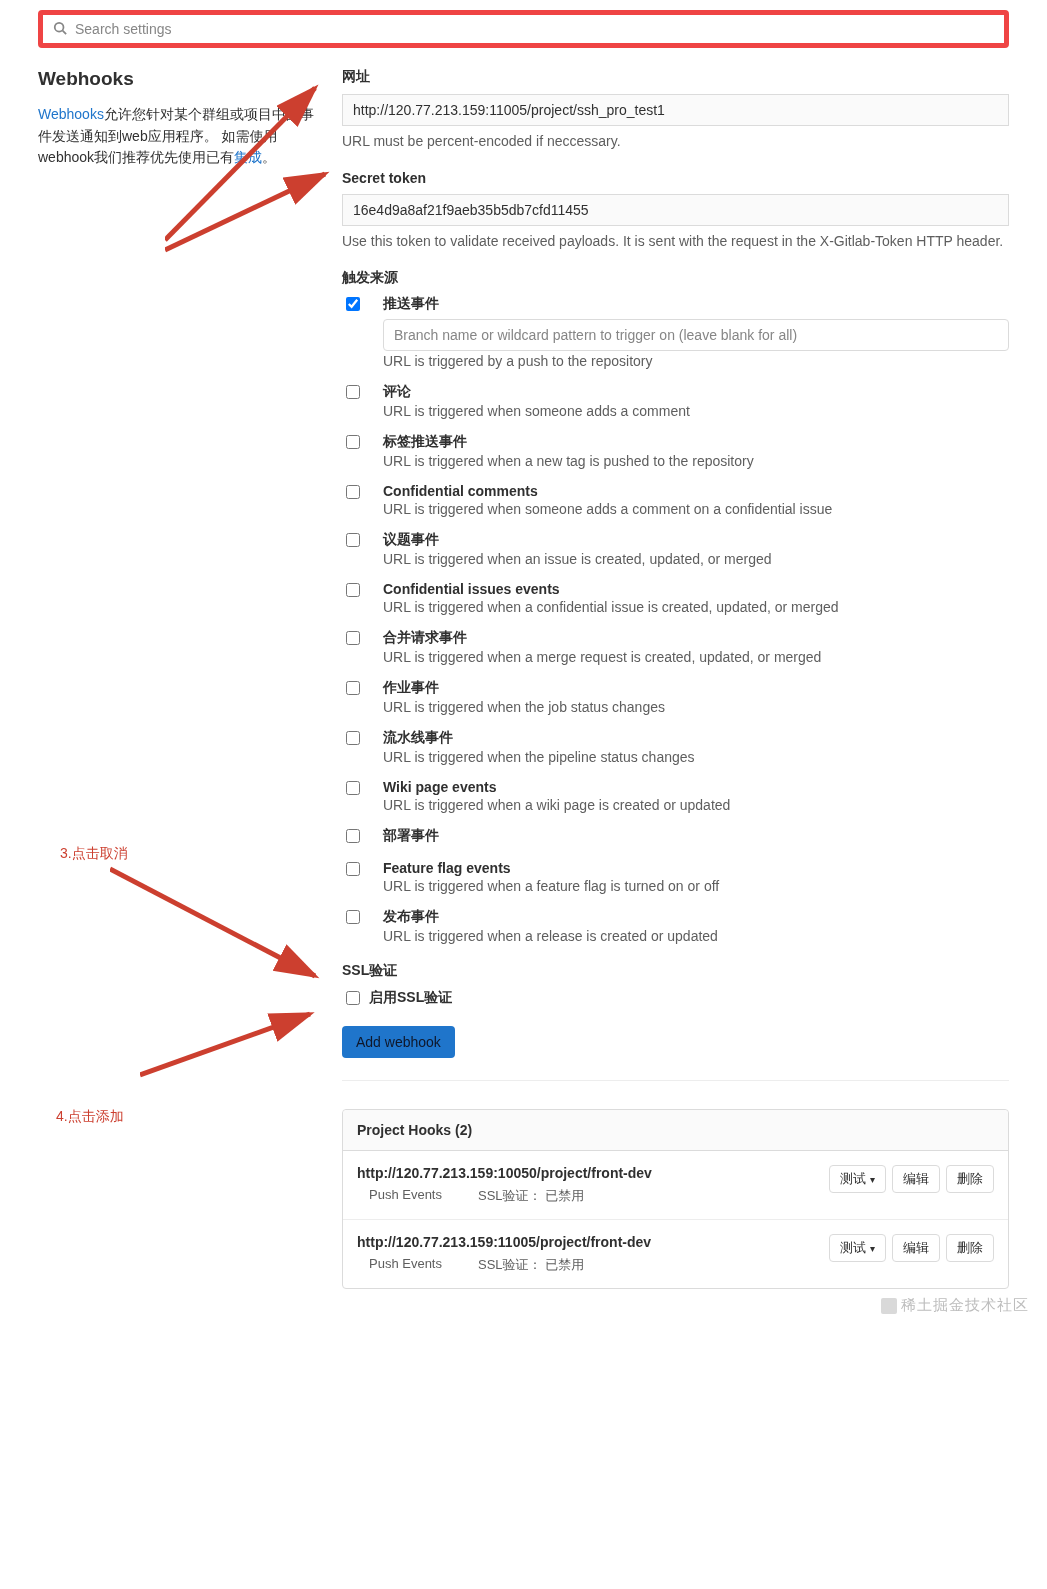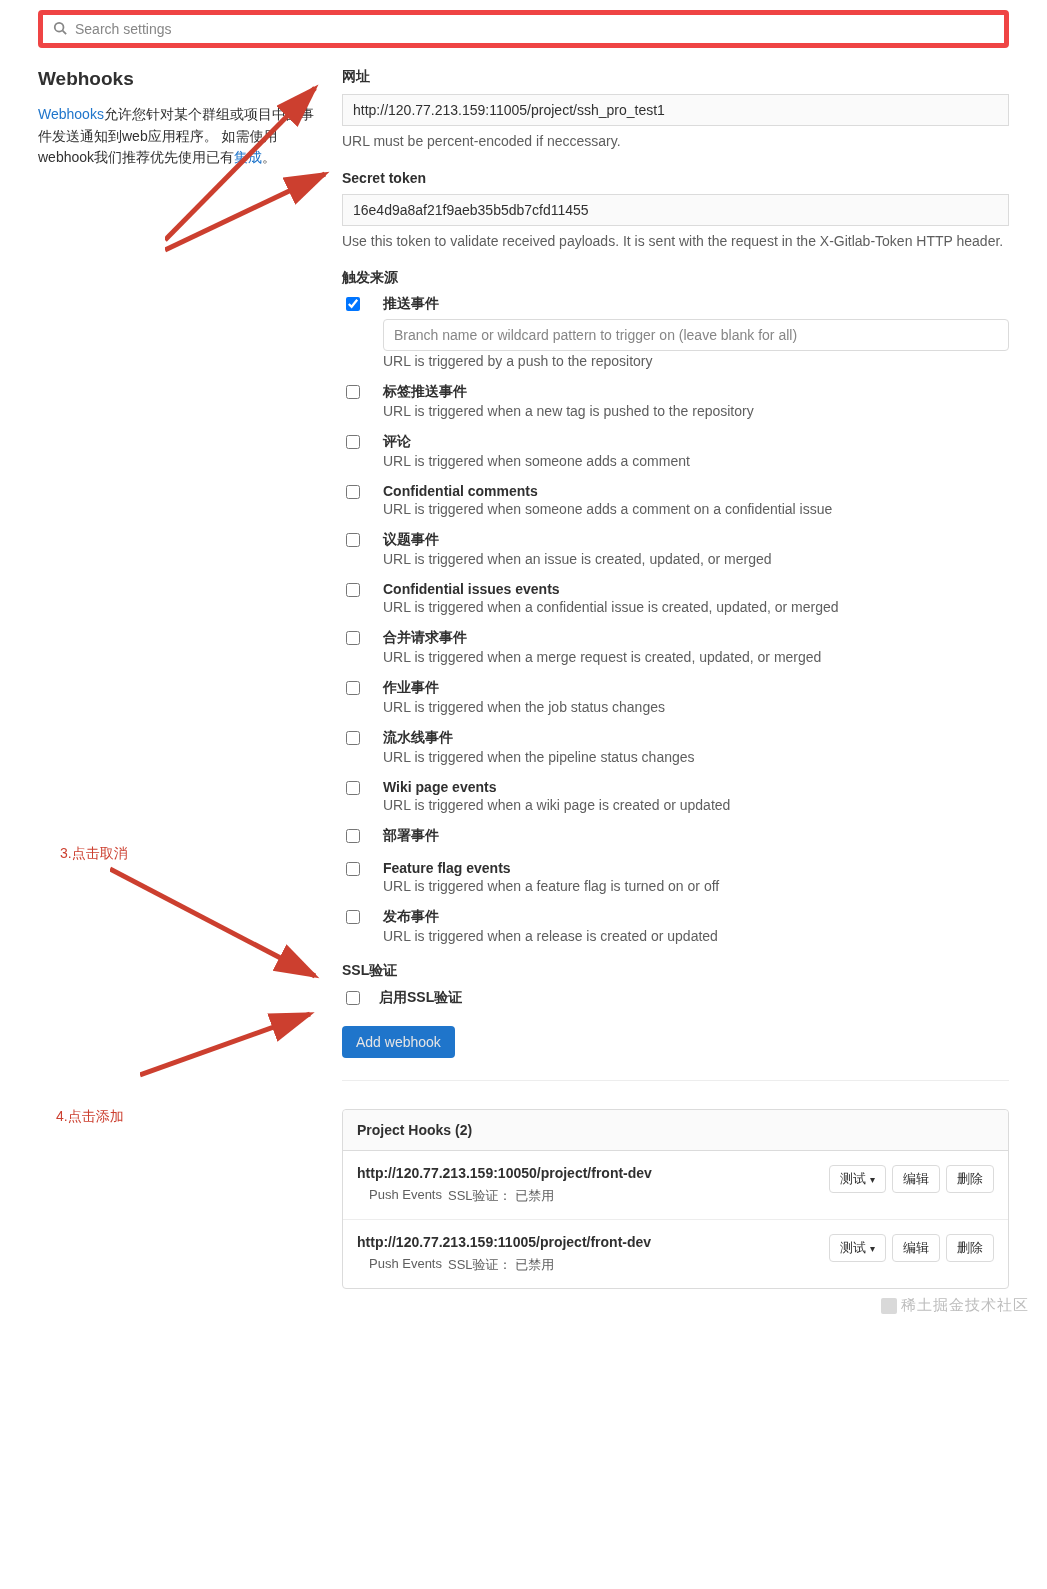--- a/index.html
+++ b/index.html
@@ -56,21 +56,21 @@
     border: 1px solid #dbdbdb;
     border-radius: 4px;
     padding: 7px 10px;
     font-size: 14px;
     margin-top: 6px;
     background: #fff;
   }
   .branch-input::placeholder { color: #868686; }
   .btn-primary {
     background: #1f75cb;
-    color: #e5e5e5;
+    color: #0f172a;
     border: none;
     border-radius: 4px;
     padding: 8px 14px;
     font-size: 14px;
     font-weight: 500;
     cursor: pointer;
   }
   .hooks-panel {
     margin-top: 28px;
     border: 1px solid #dbdbdb;
@@ -86,34 +86,34 @@
   .hook-row {
     padding: 14px;
     border-bottom: 1px solid #ededed;
     display: flex;
     align-items: flex-start;
     justify-content: space-between;
     gap: 10px;
   }
   .hook-row:last-child { border-bottom: none; }
   .hook-url { font-weight: 600; font-size: 14px; color: #303030; margin-bottom: 6px; }
-  .hook-meta { font-size: 13px; color: #5e5e5e; display: flex; gap: 6px; padding-left: 12px;}
+  .hook-meta { font-size: 13px; color: #5e5e5e; display: flex; gap: 36px; padding-left: 12px;}
   .hook-actions { display: flex; gap: 6px; align-items: center; }
   .btn-sm {
     background: #fff;
     border: 1px solid #dbdbdb;
     border-radius: 4px;
     padding: 4px 10px;
     font-size: 13px;
     cursor: pointer;
     color: #303030;
     display: inline-flex; align-items: center; gap: 4px;
   }
   .chev { font-size: 10px; }
-  .ssl-row { display:flex; align-items:center; gap:16px; }
+  .ssl-row { display:flex; align-items:center; gap:6px; }
   .ssl-row input[type=checkbox]{ width:14px;height:14px; }
   hr.sep { border:none; border-top:1px solid #ededed; margin: 22px 0 0 0; }
   
   .annot { position:absolute; color:#cc3f2f; font-size:14px; pointer-events:none; }
   .arrow-svg { position:absolute; pointer-events:none; }
   .watermark {
     position: absolute; right: 18px; bottom: 14px;
     font-size: 15px; color: #bdbdbd; letter-spacing: 1px;
     display:flex; align-items:center; gap:4px;margin-top:27px;
   }
@@ -159,29 +159,29 @@
       <div class="section">
         <div class="field-label">触发来源</div>
         <div class="triggers" id="triggers">
             <div class="trig-item">
               <input type="checkbox" checked="" style="">
               <div class="trig-body"><div class="trig-title">推送事件</div><input class="branch-input" type="text" placeholder="Branch name or wildcard pattern to trigger on (leave blank for all)" style=""><div class="trig-help">URL is triggered by a push to the repository</div></div>
             </div>
             <div class="trig-item">
               <input type="checkbox" style="">
               <div class="trig-body">
+                <div class="trig-title">评论</div>
+                <div class="trig-help">URL is triggered when someone adds a comment</div>
+              </div>
+            </div>
+            <div class="trig-item">
+              <input type="checkbox" style="">
+              <div class="trig-body">
                 <div class="trig-title">标签推送事件</div>
                 <div class="trig-help">URL is triggered when a new tag is pushed to the repository</div>
-              </div>
-            </div>
-            <div class="trig-item">
-              <input type="checkbox" style="">
-              <div class="trig-body">
-                <div class="trig-title">评论</div>
-                <div class="trig-help">URL is triggered when someone adds a comment</div>
               </div>
             </div>
             <div class="trig-item">
               <input type="checkbox" style="">
               <div class="trig-body">
                 <div class="trig-title">Confidential comments</div>
                 <div class="trig-help">URL is triggered when someone adds a comment on a confidential issue</div>
               </div>
             </div>
             <div class="trig-item">

